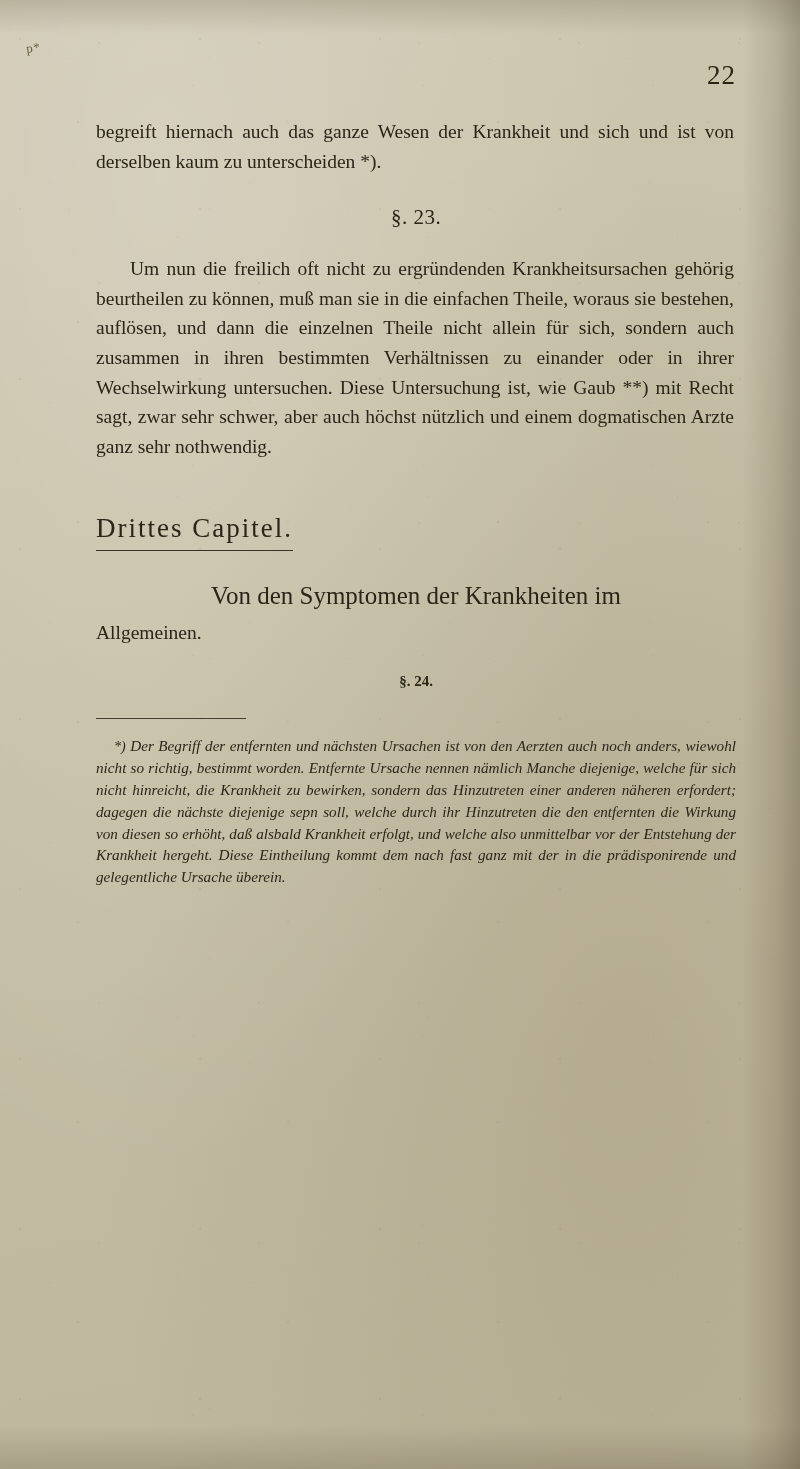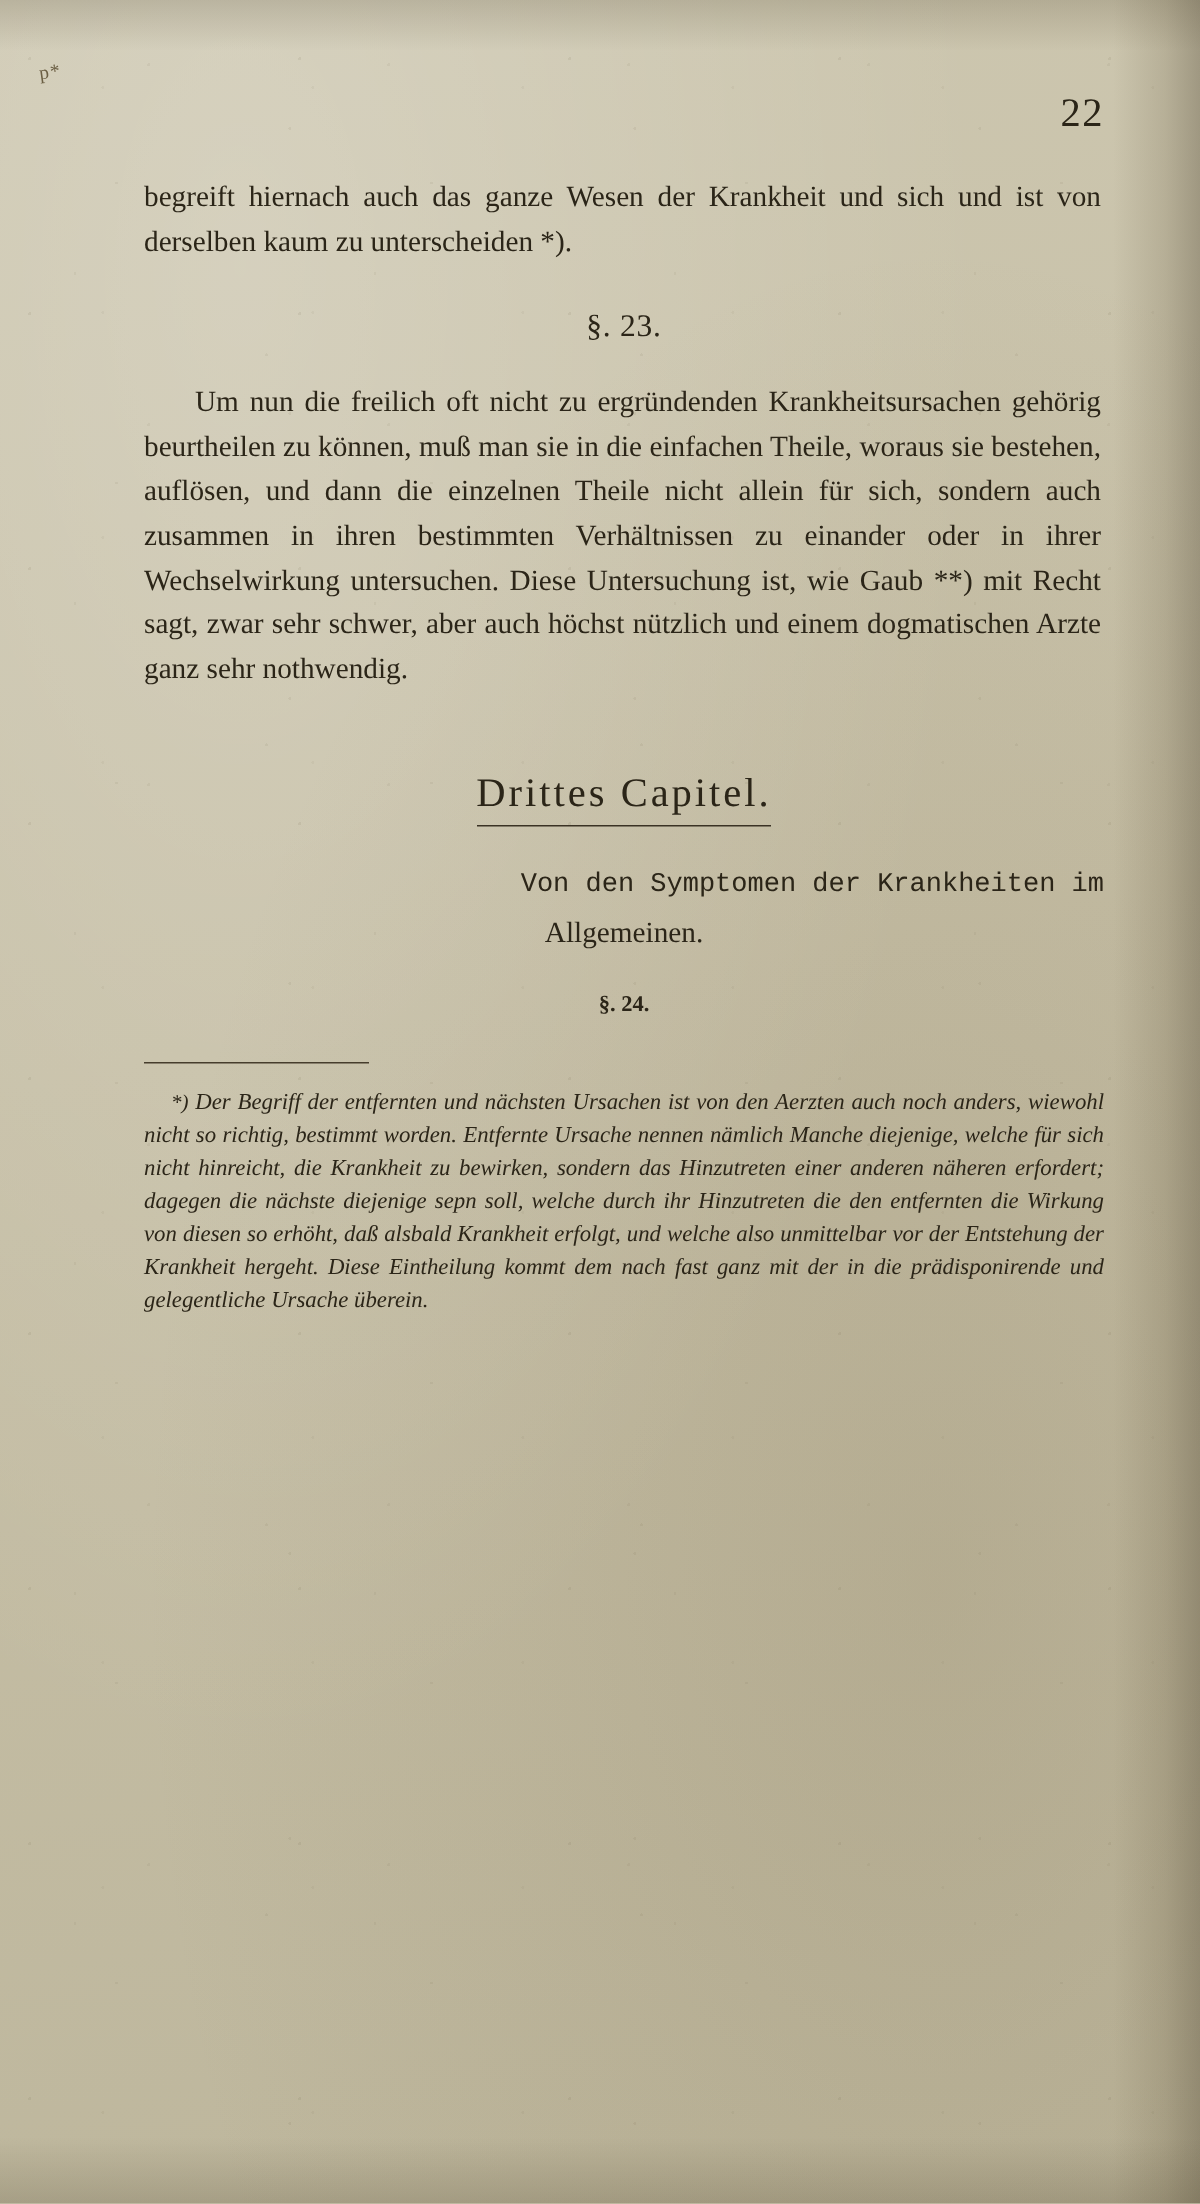--- a/index.html
+++ b/index.html
@@ -76,40 +76,37 @@
     text-indent: 34px;
     font-family: Liberation Serif, serif;
   }
   .sec-head {
     text-align: center;
     font-size: 21px;
     margin: 26px 0 20px 0;
     letter-spacing: .5px;
   }
   .chapter-title {
-    text-align: center;
     font-size: 27px;
     letter-spacing: 2px;
     margin: 46px 0 26px 0;
     font-family: "Liberation Serif", serif;
   }
   .chapter-title .uline {
     display: inline-block;
     border-bottom: 1px solid #3a3224;
     padding-bottom: 1px;
   }
   .sub-head {
-    text-align: right;
-    font-size: 18px;
+    text-align: center;
+    font-size: 25px;
     line-height: 1.5;
     margin: 0 0 4px 0;
-    font-family: Liberation Mono, monospace;
   }
   .sub-head2 {
-    text-align: center;
     font-size: 19.5px;
     margin: 0 0 8px 0;
   }
   .sec-head-2 {
     text-align: center;
     font-size: 15px;
     margin: 22px 0 18px 0;
     font-weight: bold;
   }
   .rule {

